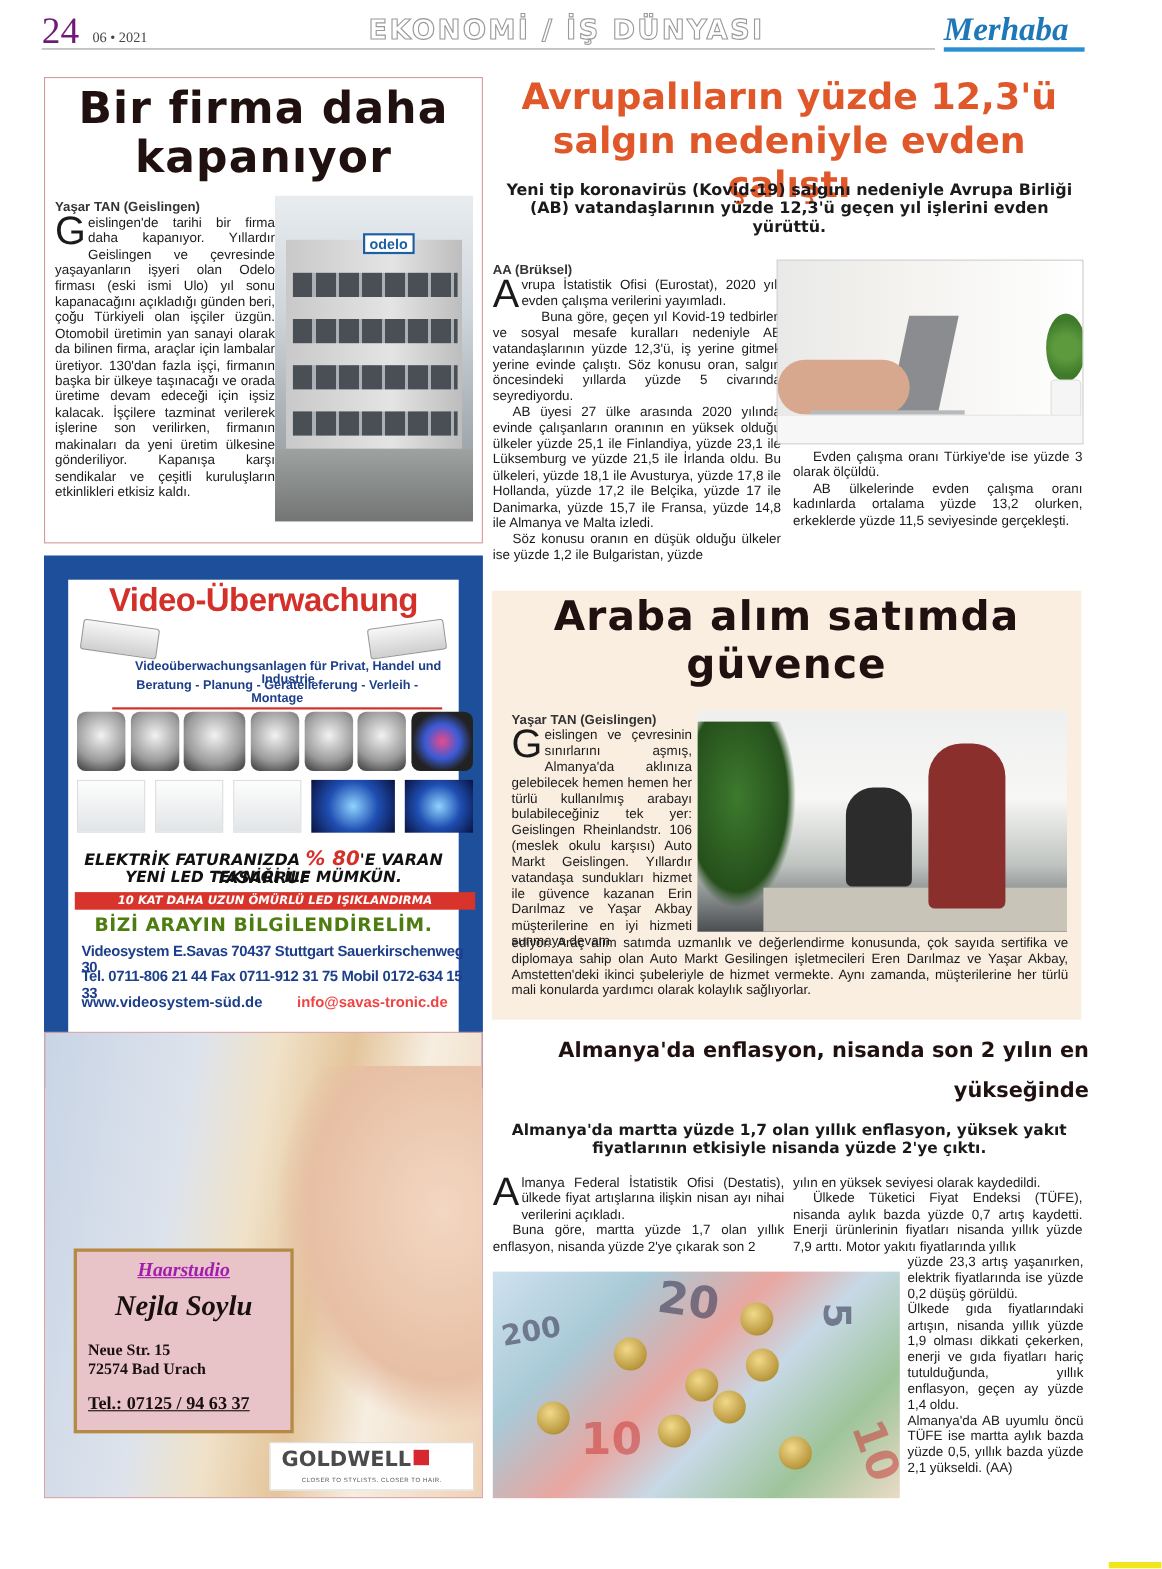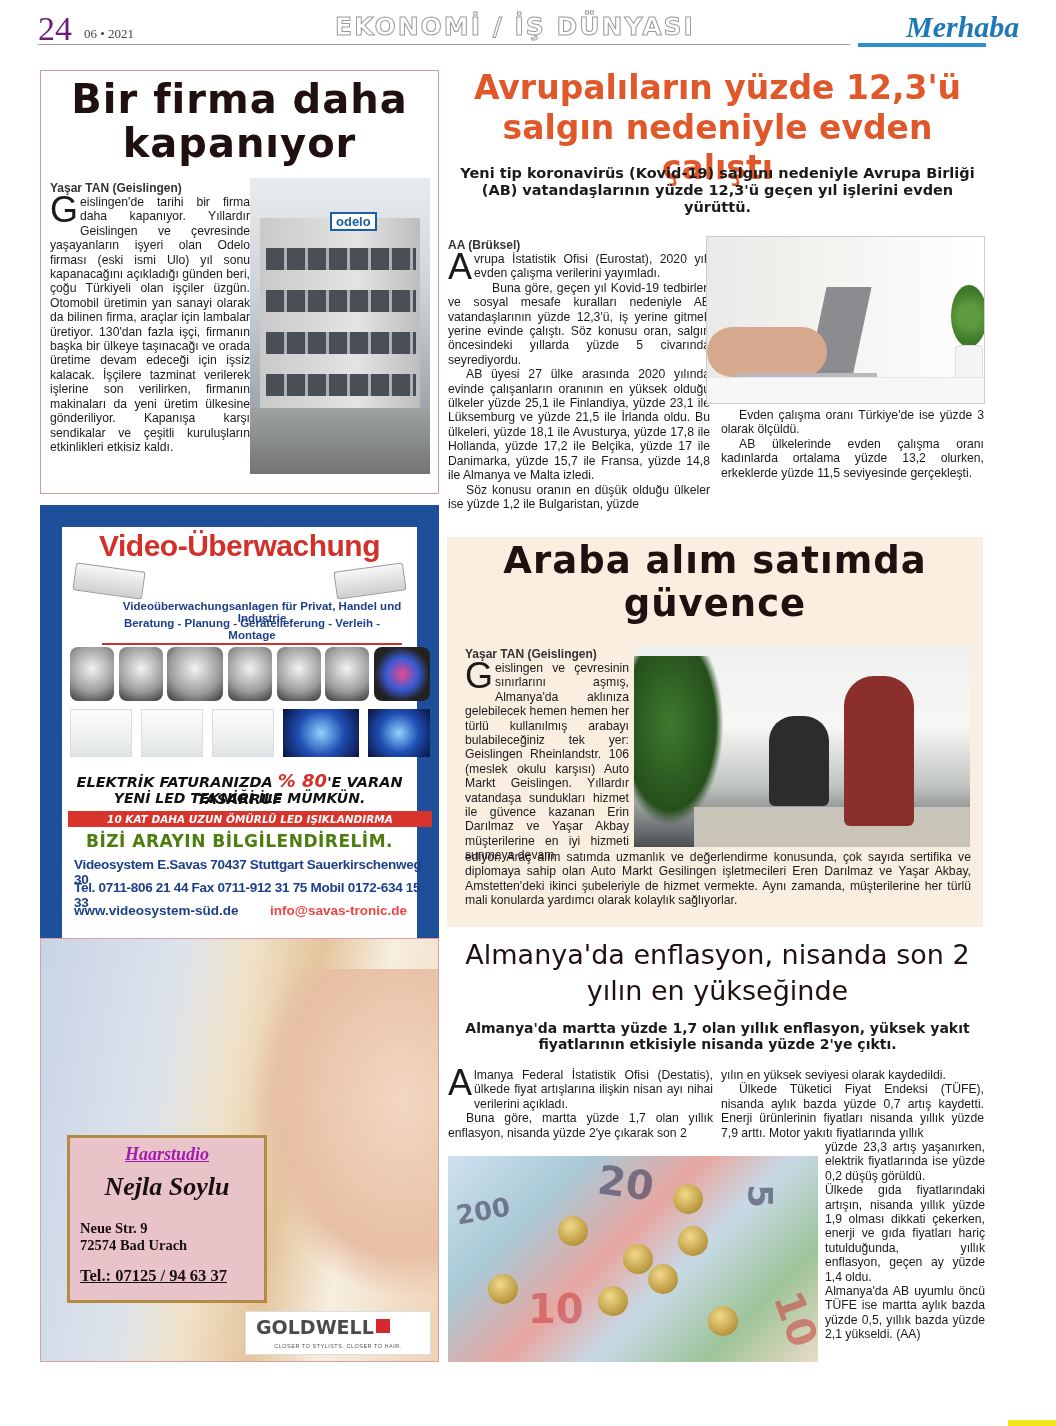--- a/index.html
+++ b/index.html
@@ -7,21 +7,21 @@
   body { position: relative; font-family: "Liberation Sans", sans-serif; color: #1a1a1a; }
 
   .abs { position: absolute; }
 
   
   .hdr-page { left: 38px; top: 10px; font-family: "Liberation Serif", serif; font-size: 34px; color: #701a75; line-height: 38px; }
   .hdr-date { left: 84px; top: 26px; font-family: "Liberation Serif", serif; font-size: 13px; color: #444; }
   .hdr-section { left: 335px; top: 12px; width: 360px; text-align: center; font-family: "DejaVu Sans", sans-serif; font-weight: bold; font-size: 25px; letter-spacing: 2px; color: #fff; -webkit-text-stroke: 1px #9a9a9a; }
   .hdr-rule { left: 38px; top: 44px; width: 812px; height: 1px; background: #9a9a9a; }
   .hdr-logo { left: 858px; top: 12px; width: 128px; }
-  .hdr-logo .name { font-family: "Liberation Serif", serif; font-style: italic; font-weight: bold; font-size: 30px; color: #1e78b8; line-height: 30px; margin-left: 48px; }
+  .hdr-logo .name { font-family: "Liberation Serif", serif; font-style: italic; font-weight: bold; font-size: 30px; color: #1e78b8; line-height: 30px; }
   .hdr-logo .bar { height: 4px; background: #2b8fd0; margin-top: 1px; }
 
   
   .a1 { left: 40px; top: 70px; width: 399px; height: 424px; border: 1px solid #d59a9a; background: #fff; }
   .a1 .title { position: absolute; left: 0; top: 6px; width: 100%; text-align: center; font-family: "DejaVu Sans", sans-serif; font-weight: 900; font-size: 40px; line-height: 44px; color: #201010; letter-spacing: 1px; }
   .byline { font-weight: bold; font-size: 12px; color: #333; }
   .body-text { font-size: 12.2px; line-height: 14.4px; color: #1a1a1a; text-align: justify; }
   .dropcap { float: left; font-size: 36px; line-height: 28px; margin-right: 2px; margin-top: 1px; font-family: "Liberation Sans", sans-serif; }
   .a1 .text { position: absolute; left: 9px; top: 110px; width: 200px; }
   .a1 .photo { position: absolute; left: 209px; top: 107px; width: 180px; height: 296px; background: linear-gradient(180deg,#e8ecef 0%,#cfd6dc 35%,#a7afb5 70%,#8b8f90 100%); overflow: hidden; }
@@ -83,21 +83,21 @@
   .ad-hair .k1 { position: absolute; left: 0; top: 6px; width: 100%; text-align: center; font-family: "Liberation Serif", serif; font-style: italic; font-weight: bold; font-size: 18px; color: #a21caf; text-decoration: underline; }
   .ad-hair .k2 { position: absolute; left: 0; top: 34px; width: 100%; text-align: center; font-family: "Liberation Serif", serif; font-style: italic; font-weight: bold; font-size: 26px; color: #1a0f0f; }
   .ad-hair .k3 { position: absolute; left: 10px; top: 82px; font-family: "Liberation Serif", serif; font-weight: bold; font-size: 14.5px; color: #1a0f0f; line-height: 17px; }
   .ad-hair .k4 { position: absolute; left: 10px; top: 128px; font-family: "Liberation Serif", serif; font-weight: bold; font-size: 16.5px; color: #1a0f0f; text-decoration: underline; }
   .ad-hair .gw { position: absolute; left: 204px; top: 372px; width: 186px; height: 44px; background: #fff; border: 1px solid #ddd; }
   .ad-hair .gw .logo { position: absolute; left: 10px; top: 4px; font-family: "DejaVu Sans", sans-serif; font-weight: 900; font-size: 19px; color: #4b4b4b; }
   .ad-hair .gw .sq { display: inline-block; width: 14px; height: 14px; background: #d7282f; margin-left: 2px; vertical-align: 1px; }
   .ad-hair .gw .tag { position: absolute; left: 0; top: 31px; width: 100%; text-align: center; font-size: 5.5px; color: #555; letter-spacing: 0.5px; }
 
   
-  .a4-title { left: 445px; top: 937px; width: 545px; text-align: center; font-family: "DejaVu Sans", sans-serif; font-weight: 400; font-size: 27px; line-height: 36px; color: #201010; }
+  .a4-title { left: 445px; top: 937px; width: 545px; text-align: right; font-family: "DejaVu Sans", sans-serif; font-weight: 700; font-size: 19px; line-height: 36px; color: #201010; }
   .a4-sub { left: 450px; top: 1020px; width: 535px; text-align: center; font-family: "DejaVu Sans", sans-serif; font-weight: bold; font-size: 14px; line-height: 16px; color: #1a1a1a; }
   .a4-col1 { left: 448px; top: 1068px; width: 265px; }
   .a4-col2top { left: 721px; top: 1068px; width: 263px; }
   .a4-col2 { left: 825px; top: 1140px; width: 160px; }
   .a4-photo { left: 448px; top: 1156px; width: 370px; height: 206px; background: linear-gradient(135deg,#cfe1ef 0%,#a9c9d6 25%,#e9a6a0 45%,#c7d9e6 60%,#9ec49a 80%,#eadbc6 100%); overflow: hidden; }
   .coin { position: absolute; width: 30px; height: 30px; border-radius: 50%; background: radial-gradient(circle at 40% 35%,#f1d98a,#b9973d 70%,#7c6020); }
   .note-txt { position: absolute; font-family: "DejaVu Sans", sans-serif; font-weight: bold; color: rgba(60,60,90,0.6); }
 
   .yellow-tab { left: 1008px; top: 1420px; width: 48px; height: 6px; background: #f1e61e; }
 </style>
@@ -201,21 +201,21 @@
   </div>
   <div class="full body-text">ediyor. Araç alım satımda uzmanlık ve değerlendirme konusunda, çok sayıda sertifika ve diplomaya sahip olan Auto Markt Gesilingen işletmecileri Eren Darılmaz ve Yaşar Akbay, Amstetten'deki ikinci şubeleriyle de hizmet vermekte. Aynı zamanda, müşterilerine her türlü mali konularda yardımcı olarak kolaylık sağlıyorlar.</div>
 </div>
 
 <div class="abs ad-hair">
   <div class="face"></div>
   <div class="card">
     <div class="k1">Haarstudio</div>
     <div class="k2">Nejla Soylu</div>
     <div class="k3">
-      <div>Neue Str. 9</div>
+      <div>Neue Str. 15</div>
       <div>72574 Bad Urach</div>
     </div>
     <div class="k4">Tel.: 07125 / 94 63 37</div>
   </div>
   <div class="gw">
     <div class="logo"><span>GOLDWELL</span><span class="sq"></span></div>
     <div class="tag">CLOSER TO STYLISTS. CLOSER TO HAIR.</div>
   </div>
 </div>
 

